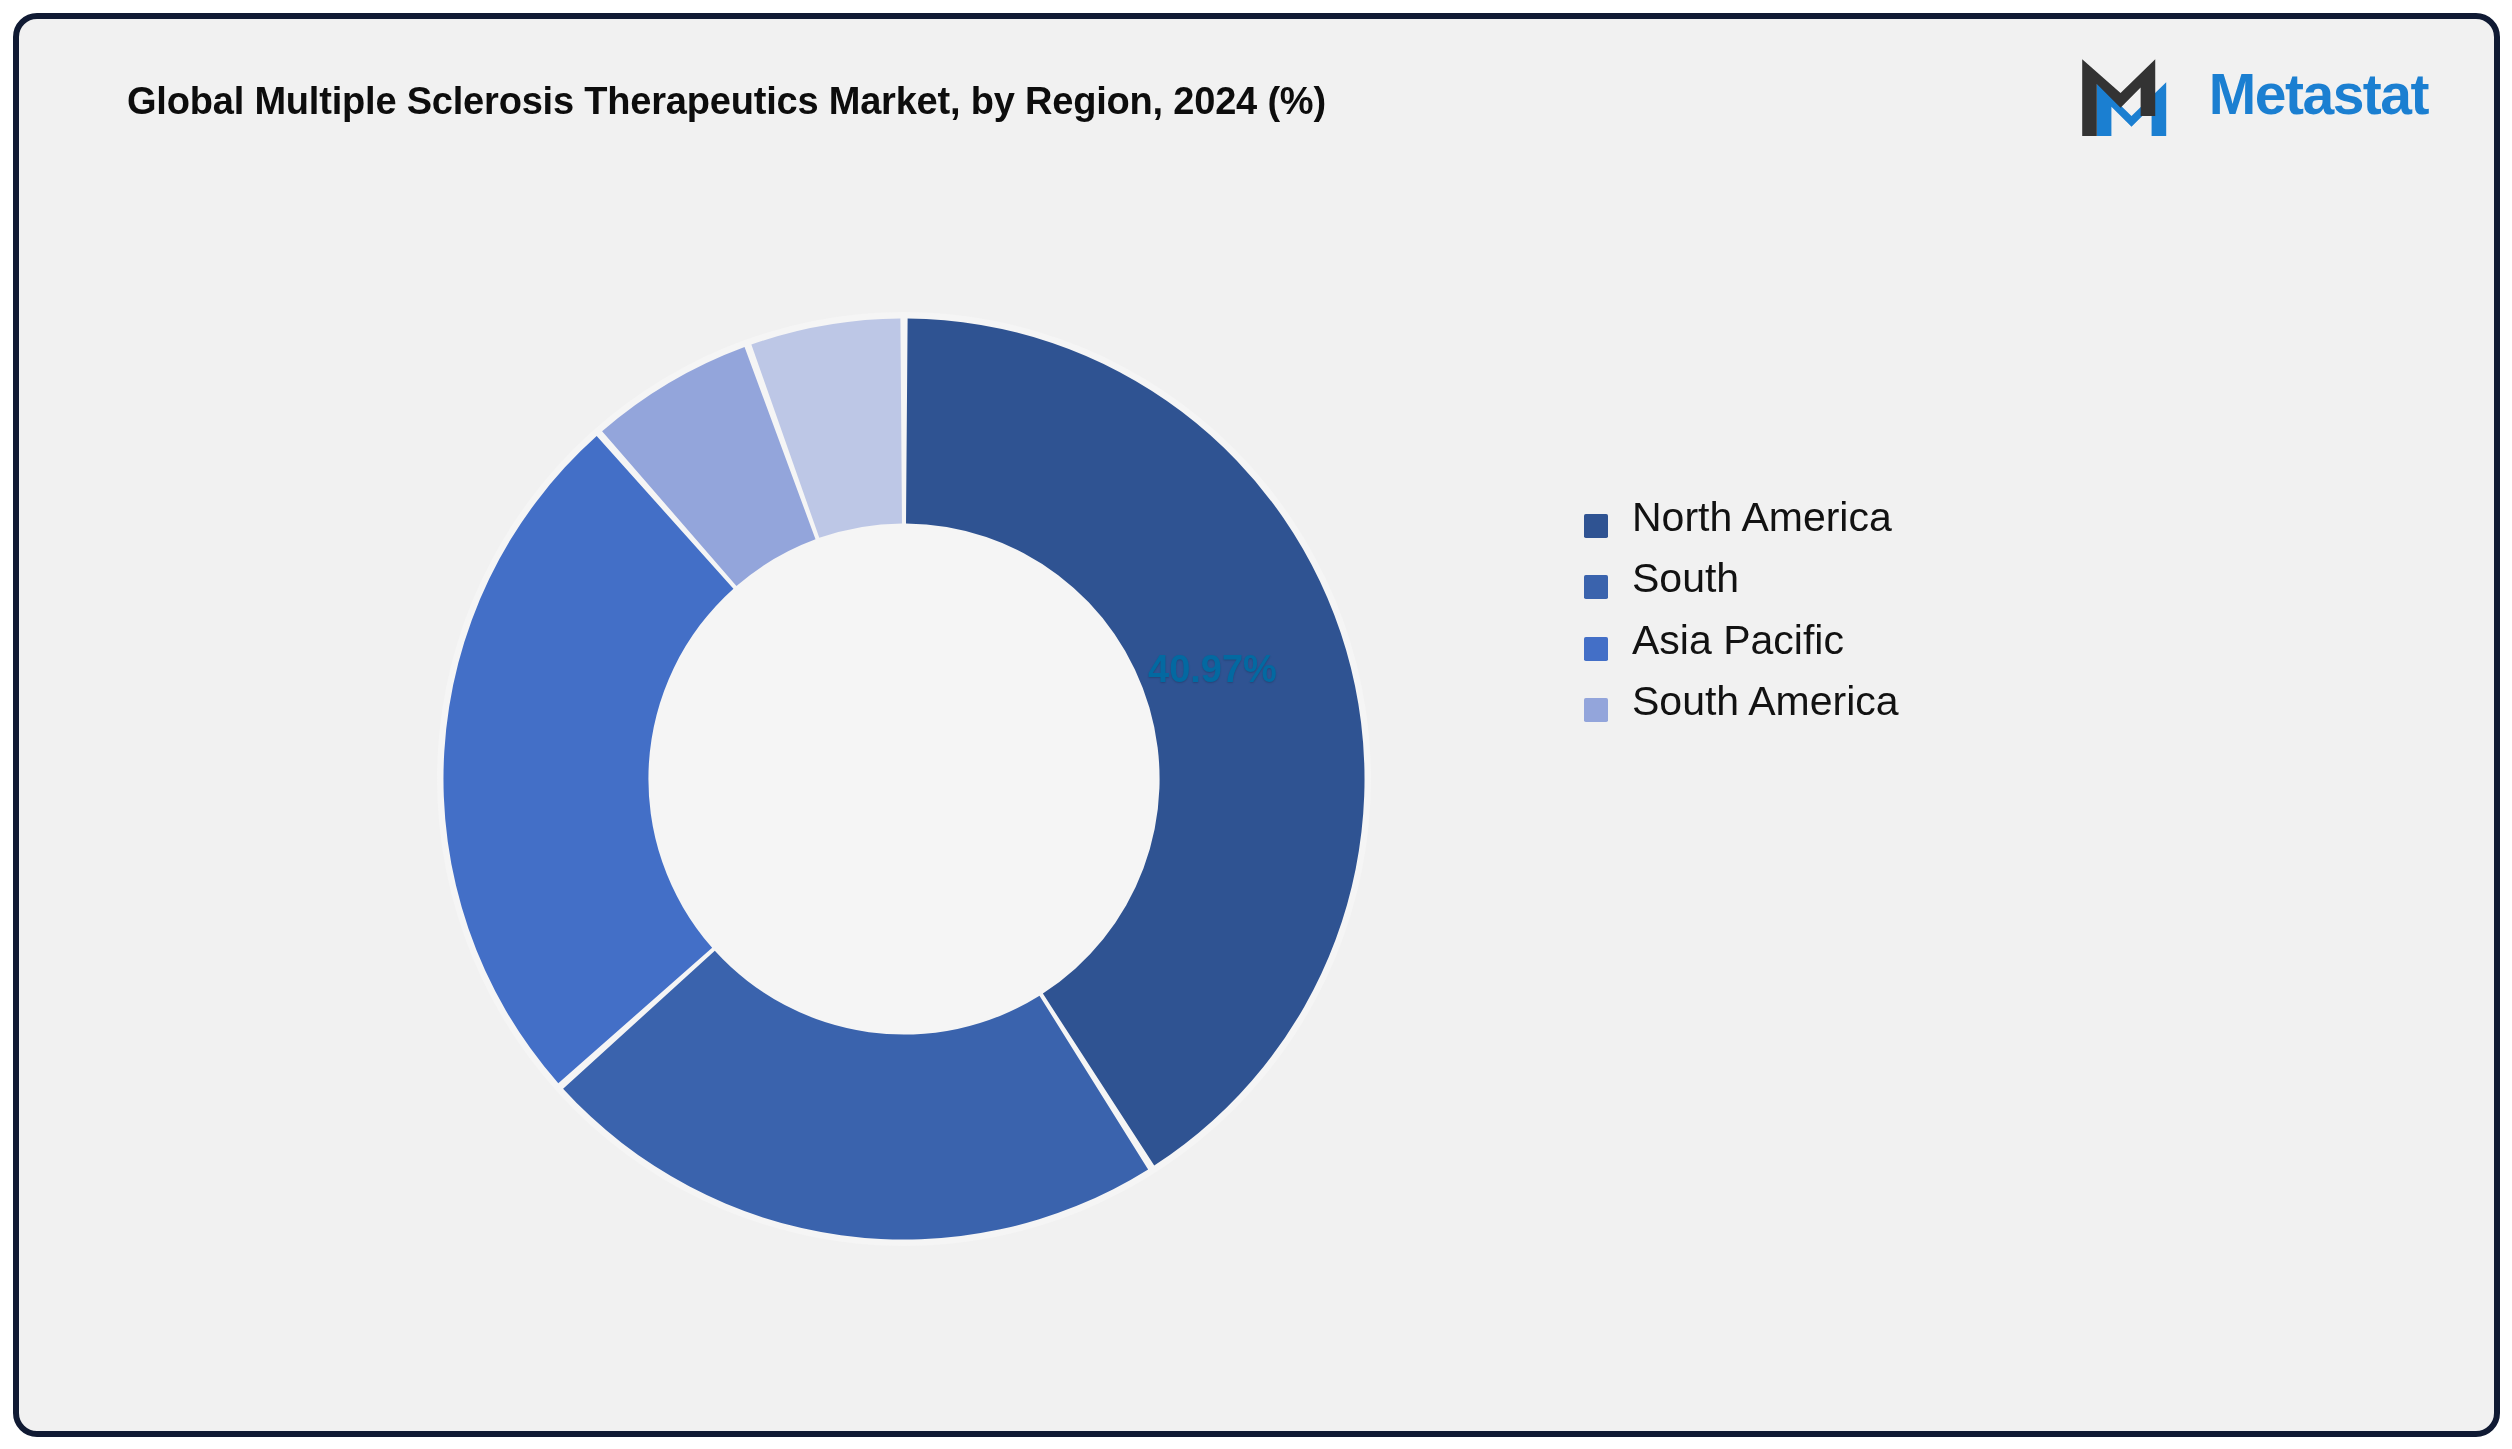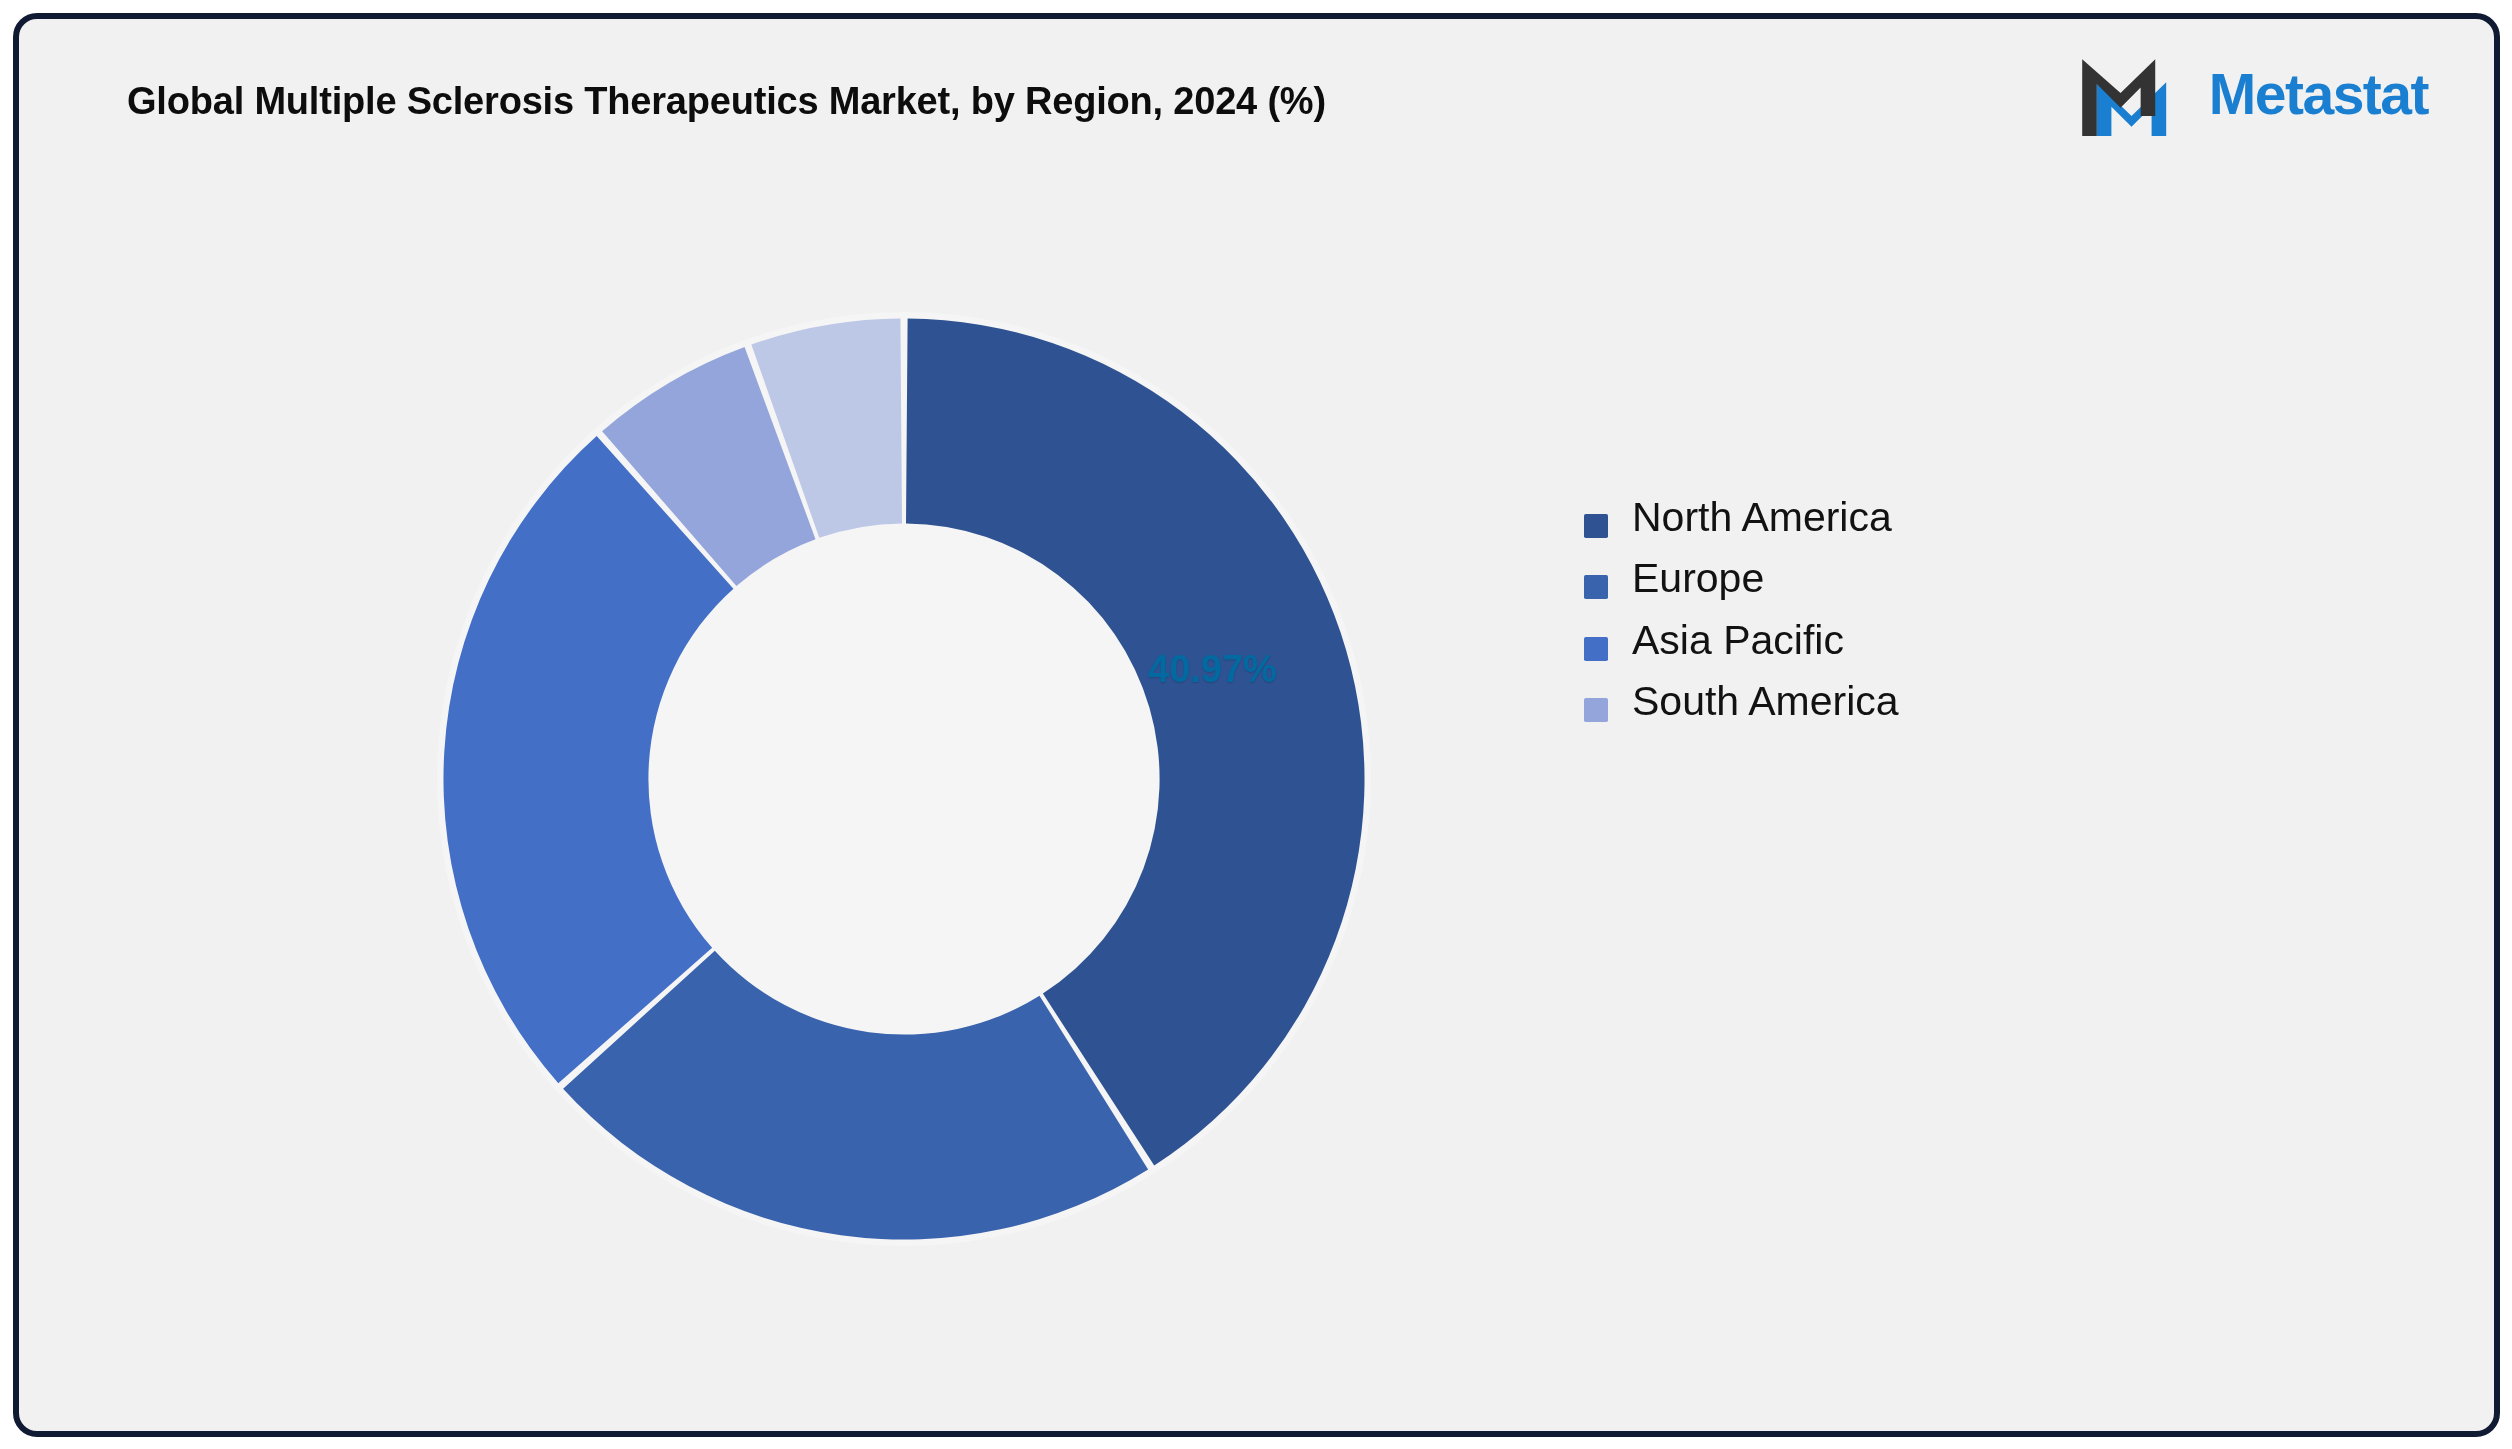--- a/index.html
+++ b/index.html
@@ -116,21 +116,21 @@
 
   <div id="donut-label">40.97%</div>
 
   <div id="legend">
     <div class="legend-item">
       <span class="legend-swatch" style="background: rgb(47, 83, 146);"></span>
       <span class="legend-label">North America</span>
     </div>
     <div class="legend-item">
       <span class="legend-swatch" style="background: rgb(58, 99, 173);"></span>
-      <span class="legend-label">Europe</span>
+      <span class="legend-label">South</span>
     </div>
     <div class="legend-item">
       <span class="legend-swatch" style="background: rgb(67, 111, 199);"></span>
       <span class="legend-label">Asia Pacific</span>
     </div>
     <div class="legend-item">
       <span class="legend-swatch" style="background: rgb(147, 165, 219);"></span>
       <span class="legend-label">South America</span>
     </div>
   </div>

